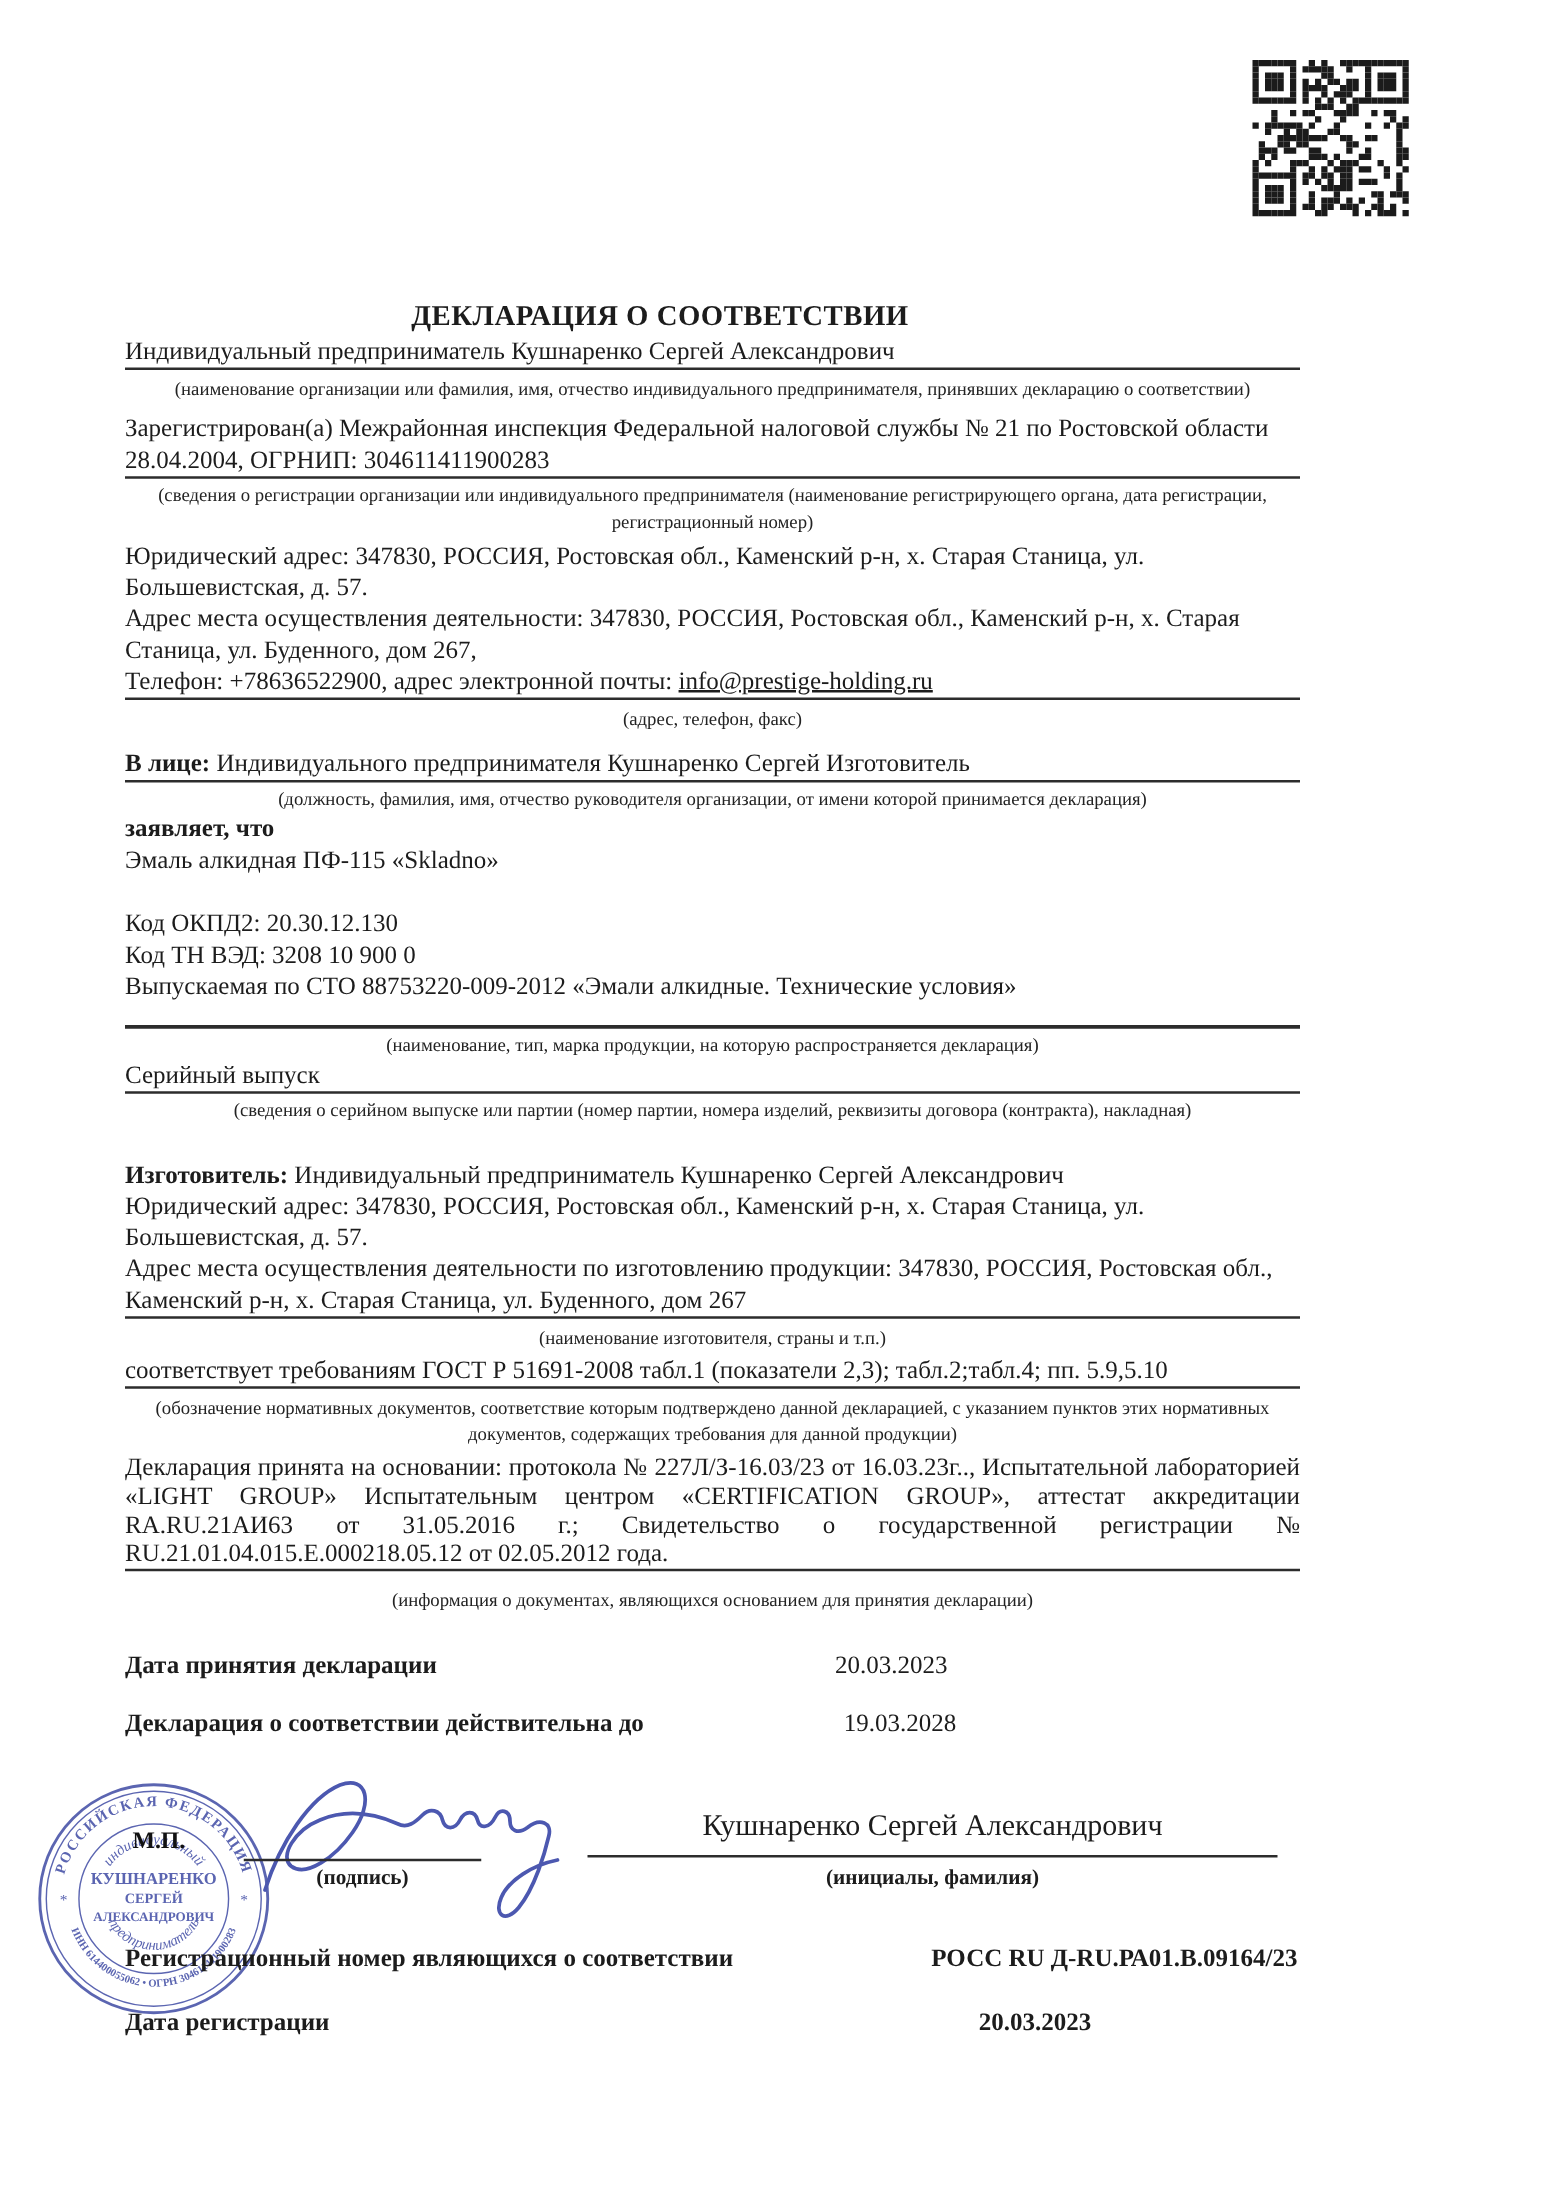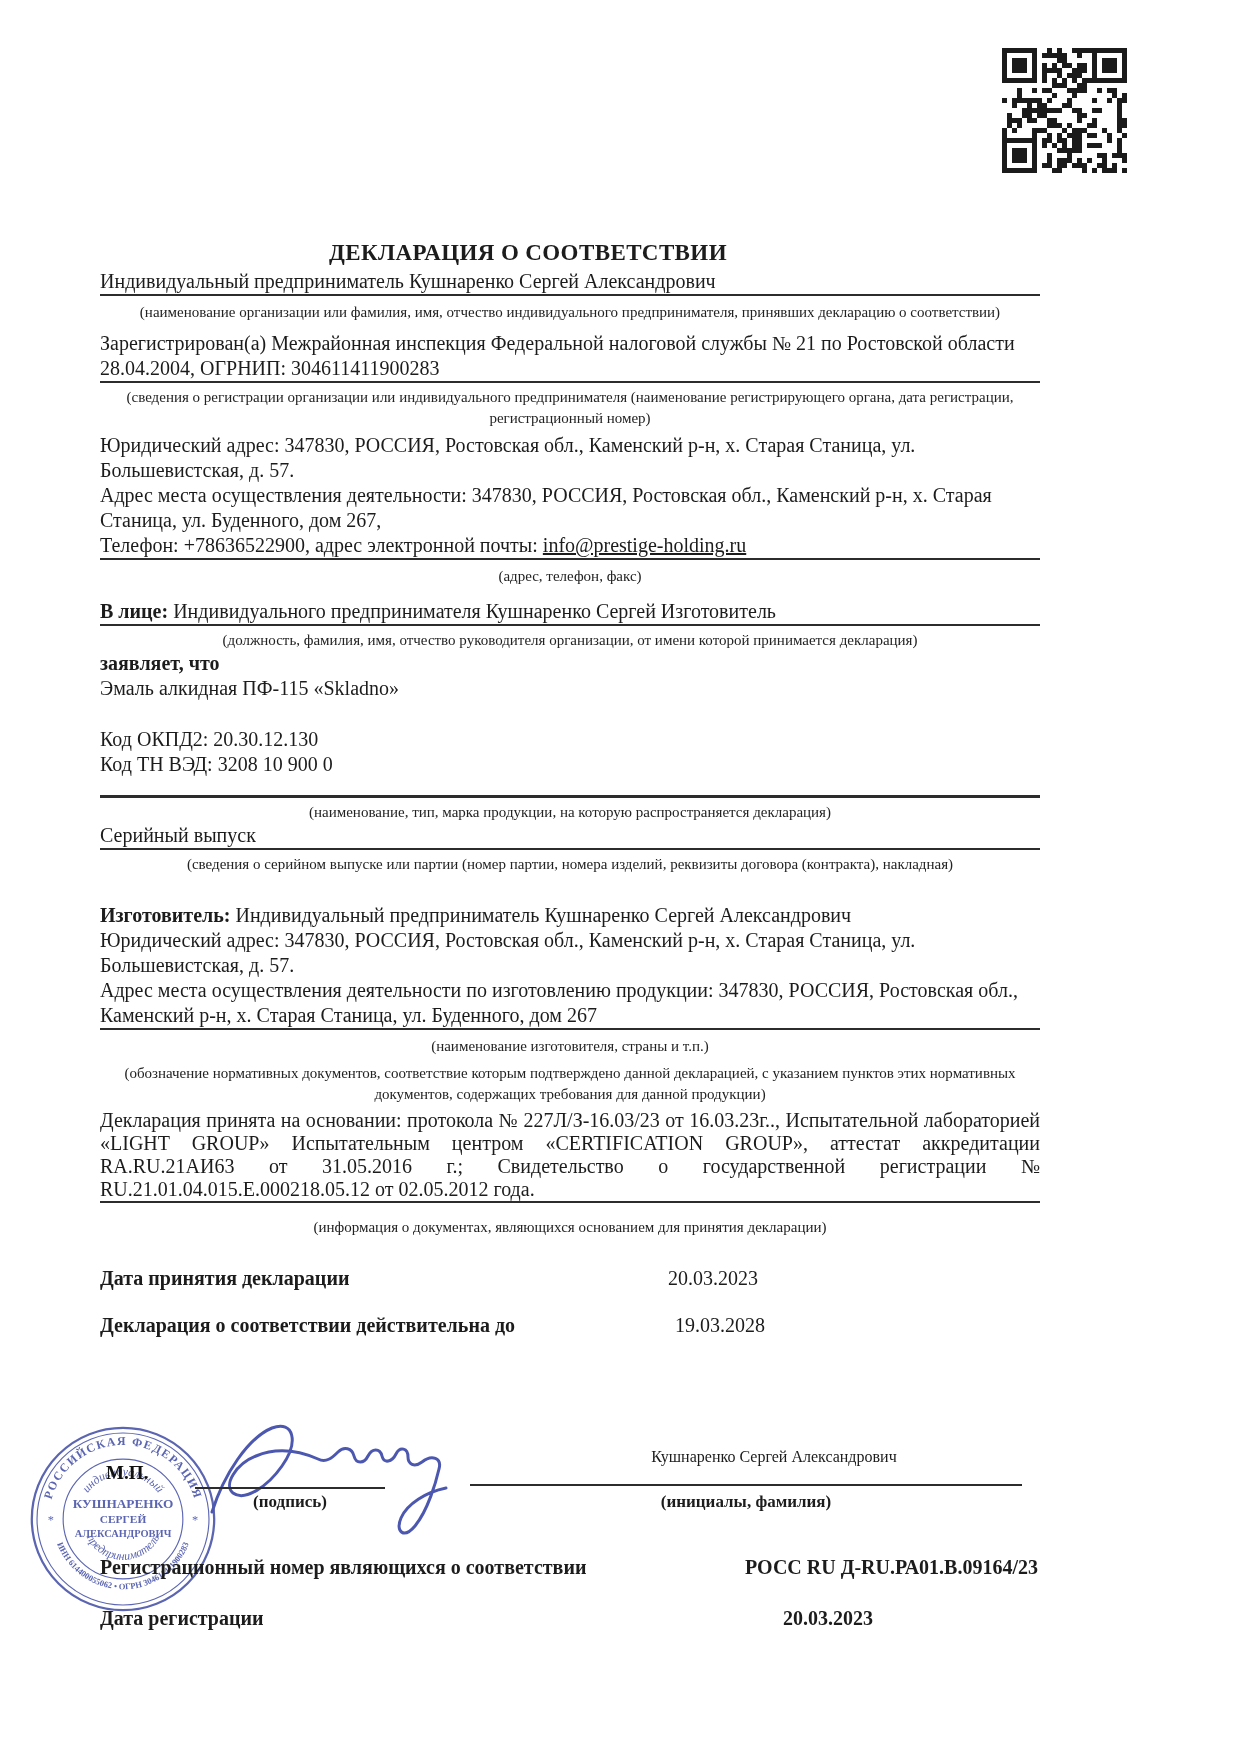--- a/index.html
+++ b/index.html
@@ -675,31 +675,33 @@
   <div class="cap" style="margin-top:6px">(адрес, телефон, факс)</div>
 
   <div class="u" style="margin-top:12px"><span class="b">В лице: </span><span>Индивидуального предпринимателя Кушнаренко Сергей Изготовитель</span></div>
   <div class="cap" style="margin-top:4px">(должность, фамилия, имя, отчество руководителя организации, от имени которой принимается декларация)</div>
 
   <div class="b">заявляет, что</div>
   <div>Эмаль алкидная ПФ-115 «Skladno»</div>
 
   <div style="margin-top:26px">Код ОКПД2: 20.30.12.130</div>
   <div>Код ТН ВЭД: 3208 10 900 0</div>
+  <div>Выпускаемая по СТО 88753220-009-2012 «Эмали алкидные. Технические условия»</div>
 
   <div class="rule" style="margin-top:18px"></div>
   <div class="cap" style="margin-top:4px">(наименование, тип, марка продукции, на которую распространяется декларация)</div>
   <div class="u">Серийный выпуск</div>
   <div class="cap" style="margin-top:4px">(сведения о серийном выпуске или партии (номер партии, номера изделий, реквизиты договора (контракта), накладная)</div>
 
   <div style="margin-top:28px"><span class="b">Изготовитель: </span><span>Индивидуальный предприниматель Кушнаренко Сергей Александрович</span></div>
   <div>Юридический адрес: 347830, РОССИЯ, Ростовская обл., Каменский р-н, х. Старая Станица, ул. Большевистская, д. 57.</div>
   <div class="u">Адрес места осуществления деятельности по изготовлению продукции: 347830, РОССИЯ, Ростовская обл., Каменский р-н, х. Старая Станица, ул. Буденного, дом 267</div>
   <div class="cap" style="margin-top:6px">(наименование изготовителя, страны и т.п.)</div>
 
+  <div class="u" style="margin-top:2px">соответствует требованиям ГОСТ Р 51691-2008 табл.1 (показатели 2,3); табл.2;табл.4; пп. 5.9,5.10</div>
   <div class="cap" style="margin-top:6px">(обозначение нормативных документов, соответствие которым подтверждено данной декларацией, с указанием пунктов этих нормативных документов, содержащих требования для данной продукции)</div>
 
   <div class="u just" style="margin-top:4px;line-height:23px">Декларация принята на основании: протокола № 227Л/З-16.03/23 от 16.03.23г.., Испытательной лабораторией «LIGHT GROUP»  Испытательным центром «CERTIFICATION GROUP», аттестат аккредитации RA.RU.21АИ63 от 31.05.2016 г.; Свидетельство о государственной регистрации № RU.21.01.04.015.Е.000218.05.12 от 02.05.2012 года.</div>
   <div class="cap" style="margin-top:14px">(информация о документах, являющихся основанием для принятия декларации)</div>
 
   <div class="row" style="margin-top:28px">
     <span class="b">Дата принятия декларации</span>
     <span class="val">20.03.2023</span>
   </div>
   <div class="row" style="margin-top:22px">
@@ -744,20 +746,20 @@
 <svg class="signature" viewBox="0 0 270 135">
   <path d="M 20 100 C 32 62 56 26 80 16 C 102 8 107 30 90 54 C 76 74 53 90 41 81 C 31 73 44 52 64 44 C 88 34 110 40 126 47
            C 134 51 140 46 146 40 C 152 34 160 36 162 44 C 164 52 172 52 176 44 C 180 36 188 36 190 44 C 192 52 200 50 204 42
            C 208 34 216 36 216 45 C 216 52 222 56 230 50 C 240 42 250 46 247 57 C 244 70 236 98 223 114 C 212 127 203 120 209 106
            C 215 92 234 80 254 76" fill="none" stroke="#4c58b0" stroke-width="3" stroke-linecap="round" stroke-linejoin="round"></path>
 </svg>
 
 <div class="sigline" style="left:195px;top:1487px;width:190px"></div>
 <div class="capline" style="left:195px;top:1492px;width:190px">(подпись)</div>
 
-<div class="abs ctr" style="left:498px;top:1448px;width:552px;font-size:16px">Кушнаренко Сергей Александрович</div>
+<div class="abs ctr" style="left:470px;top:1448px;width:552px;font-size:24px">Кушнаренко Сергей Александрович</div>
 <div class="sigline" style="left:470px;top:1484px;width:552px"></div>
 <div class="capline" style="left:470px;top:1492px;width:552px">(инициалы, фамилия)</div>
 
 <div class="abs b" style="left:100px;top:1556px;font-size:20px">Регистрационный номер являющихся о соответствии</div>
 <div class="abs b" style="left:745px;top:1556px;font-size:20px">РОСС RU Д-RU.РА01.В.09164/23</div>
 <div class="abs b" style="left:100px;top:1607px;font-size:20px">Дата регистрации</div>
 <div class="abs b" style="left:783px;top:1607px;font-size:20px">20.03.2023</div>
 
 </body></html>

